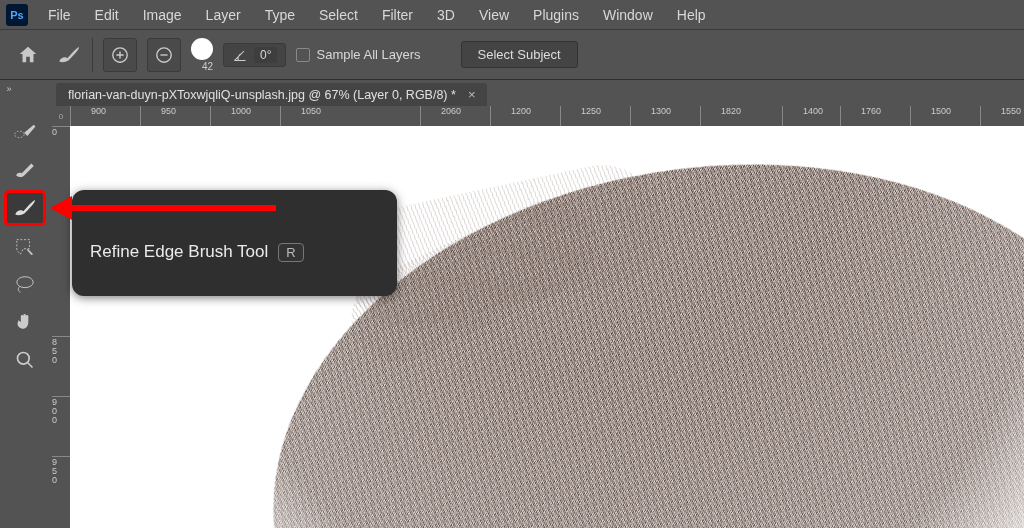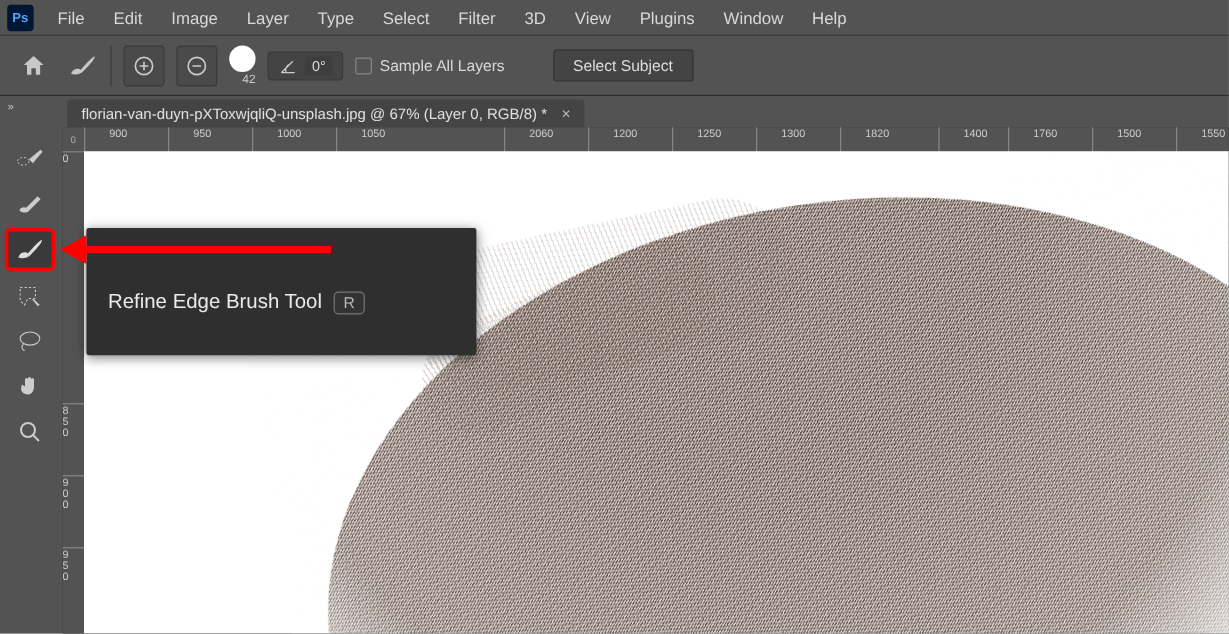--- a/index.html
+++ b/index.html
@@ -192,21 +192,21 @@
 
   
   .tooltip {
     position:absolute;
     left:72px; top:190px;
     width:325px; min-height:106px;
     background:#2f2f2f;
     color:#eaeaea;
     padding:36px 18px 18px 18px;
     font-size:17px;
-    border-radius:2px;
+    border-radius:12px;
     box-shadow:0 2px 10px rgba(0,0,0,.5);
     z-index:20;
     display:flex; align-items:center; gap:10px;
   }
   .tooltip .key {
     border:1px solid #777; padding:1px 7px; border-radius:4px; font-size:13px; color:#bbb;
     background:#333;
   }
 
   

